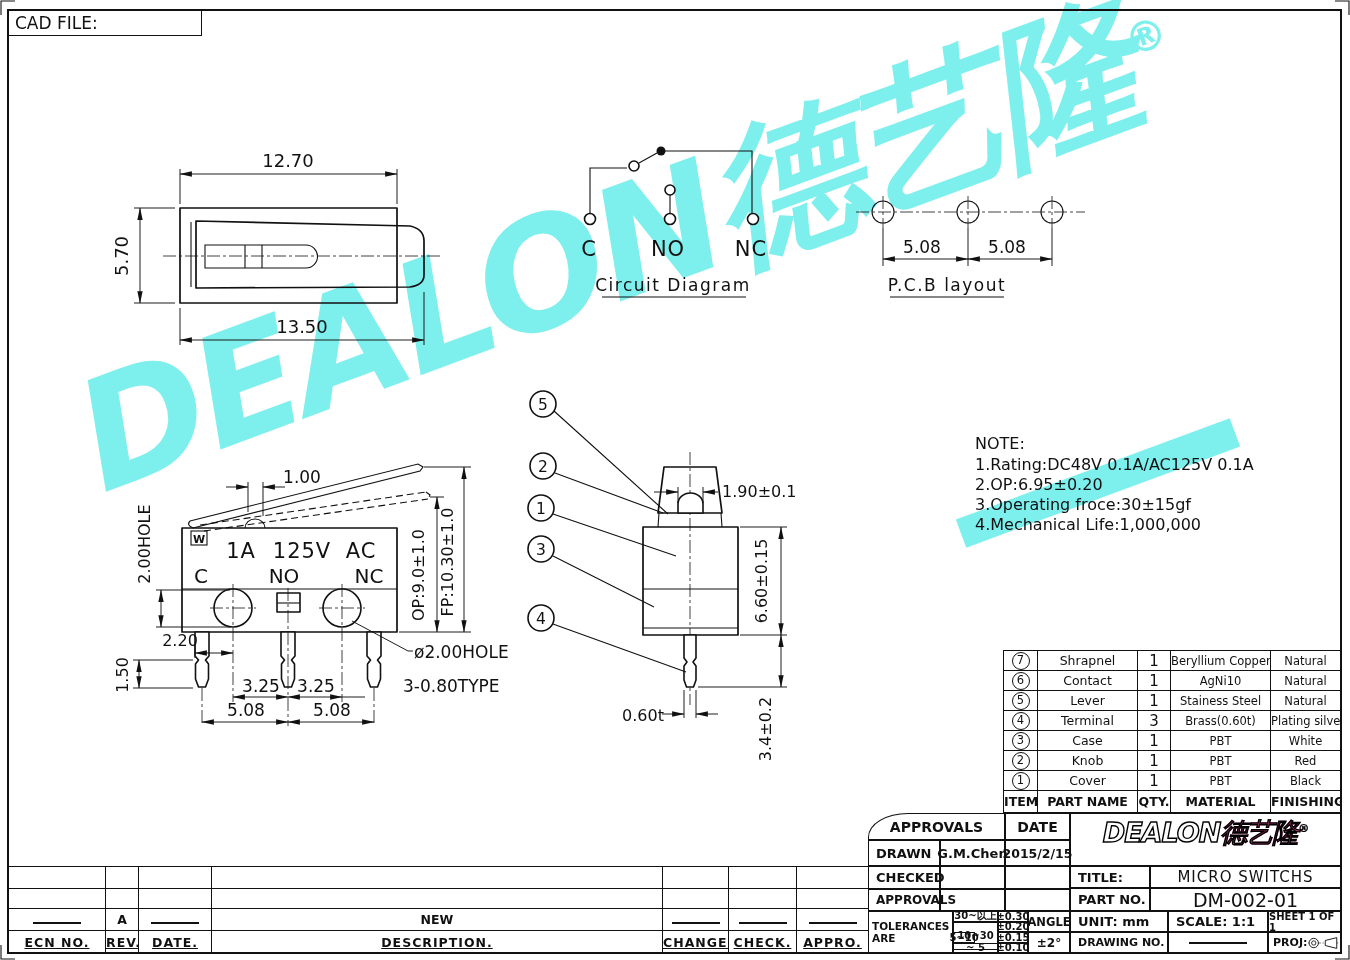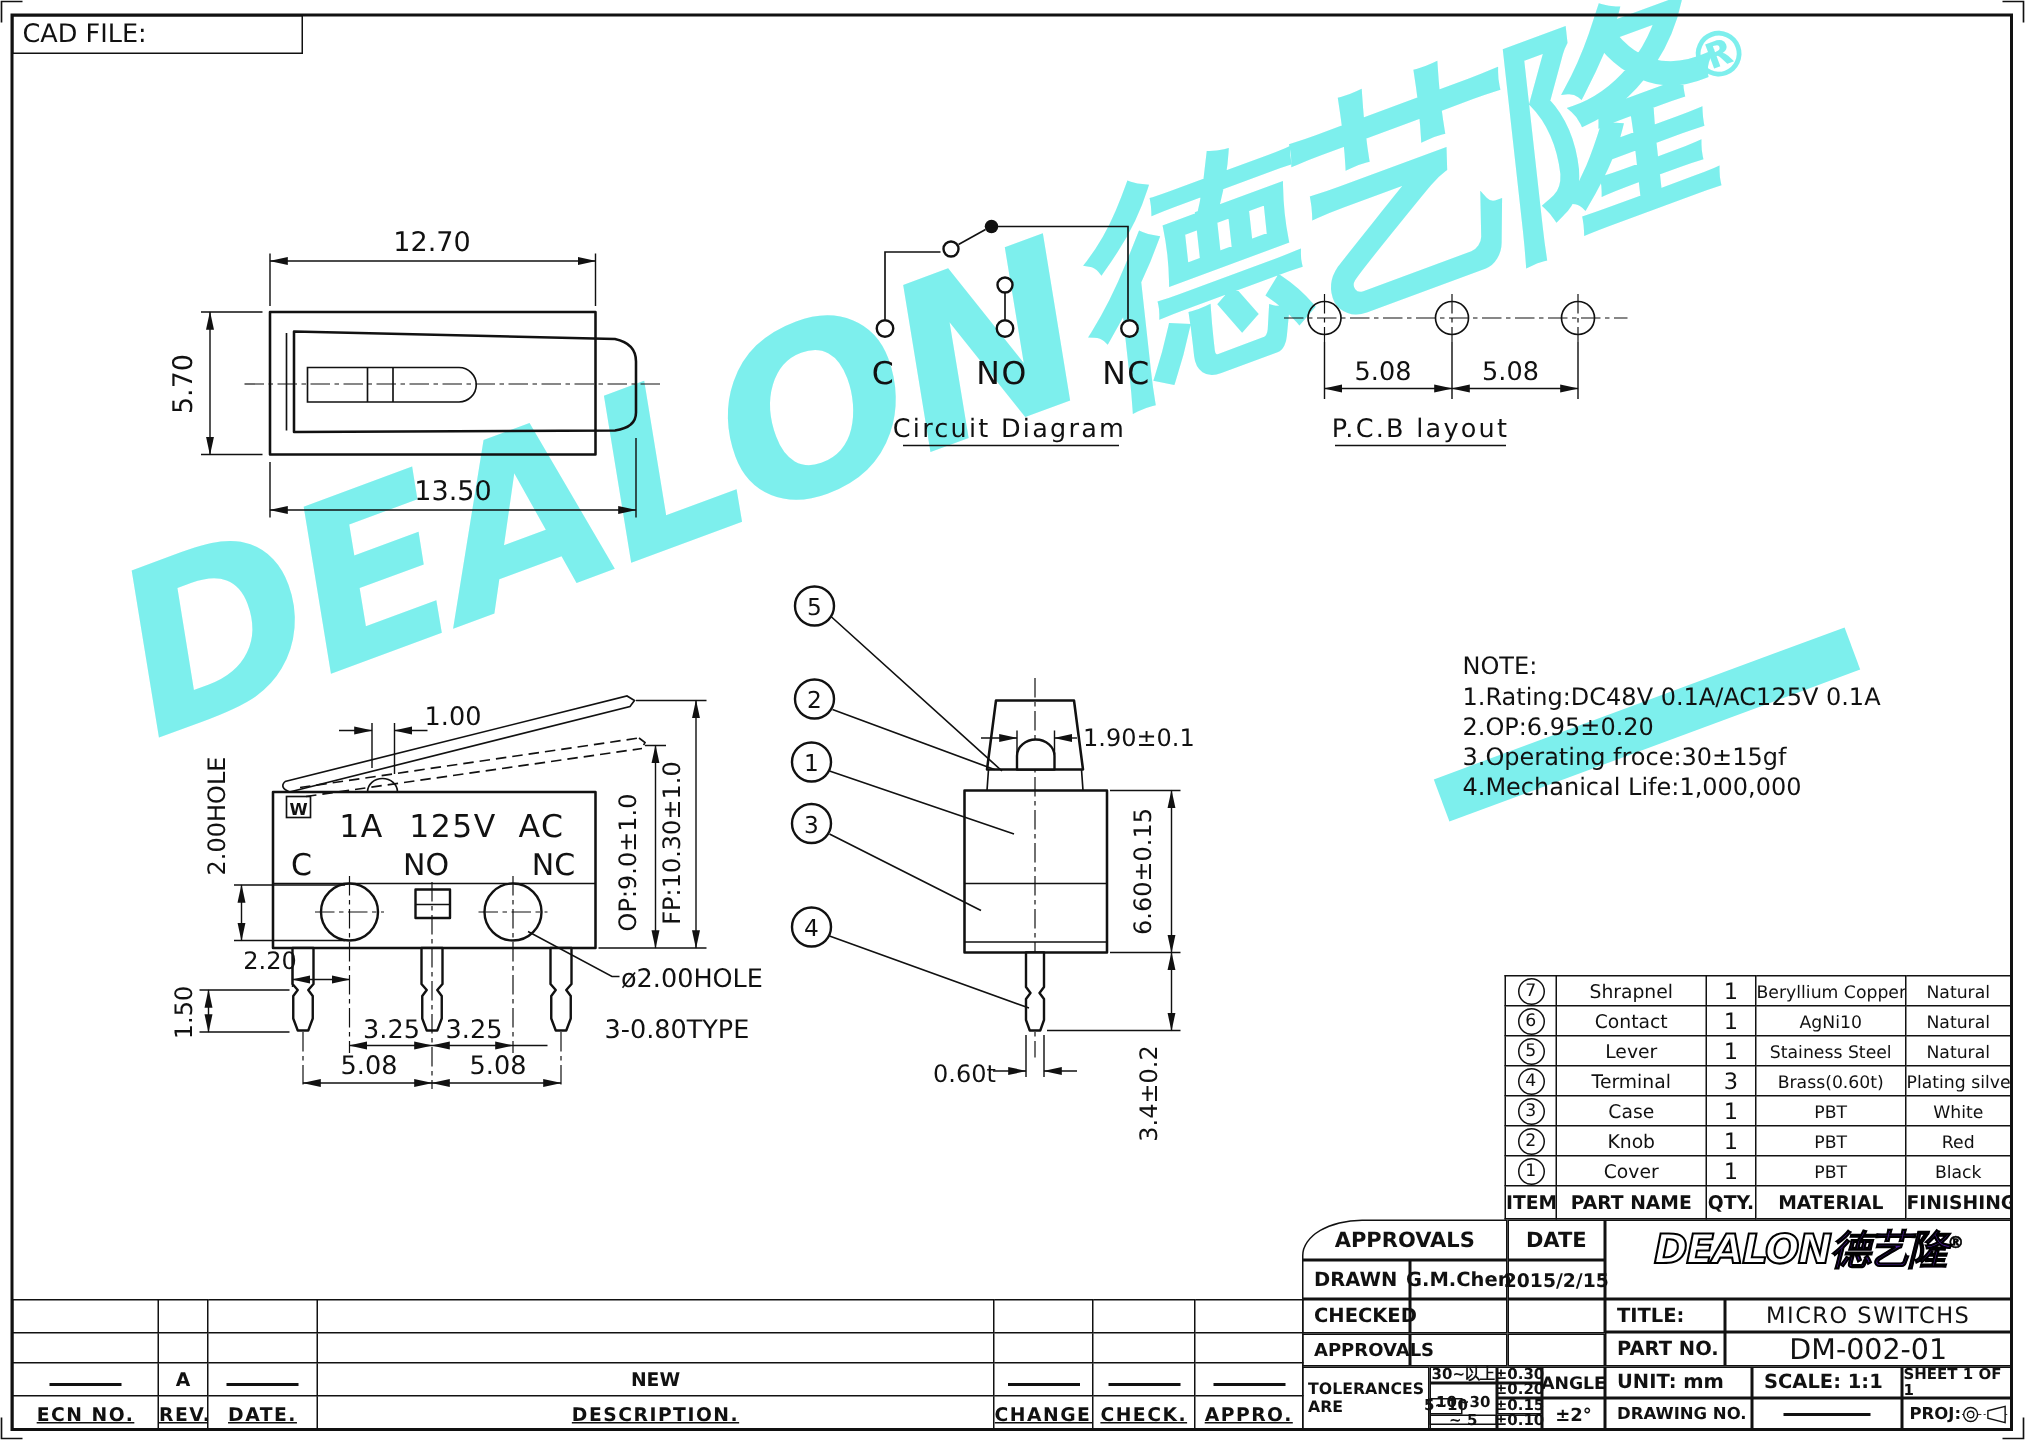--- a/index.html
+++ b/index.html
@@ -33,21 +33,21 @@
   .rev td{font-size:13px;}
   .rev .hdr td{font-weight:600;letter-spacing:1px;}
   .rev .vals td{font-weight:bold;}
   
   .mini{font-size:10px;font-weight:bold;}
   
   .logo-wrap{position:absolute;left:1070px;top:813px;width:271px;height:53px;border:1px solid #111;
              box-sizing:border-box;text-align:center;z-index:3;}
   .logo-line{font-size:27px;font-weight:bold;font-style:italic;line-height:30px;letter-spacing:-1px;
              color:#fff;-webkit-text-stroke:1.4px #000;}
-  .logo-cjk{color:#4c1d95;-webkit-text-stroke:0.5px #000;}
+  .logo-cjk{color:#ec4899;-webkit-text-stroke:0.5px #000;}
   .logo-reg{font-size:11px;vertical-align:super;color:#000;-webkit-text-stroke:0.4px #000;}
   .company-line{font-size:19px;line-height:20px;letter-spacing:1.5px;}
   svg.cad{position:absolute;left:0;top:0;z-index:2;}
   svg.cad text{fill:#111;font-family:"DejaVu Sans",sans-serif;}
   .t16{font-size:16px;}.t17{font-size:17px;}.t18{font-size:18px;}.t20{font-size:20px;}
   .t21{font-size:21px;letter-spacing:1px;}.t15{font-size:15.5px;}
 </style>
 </head>
 <body>
 

